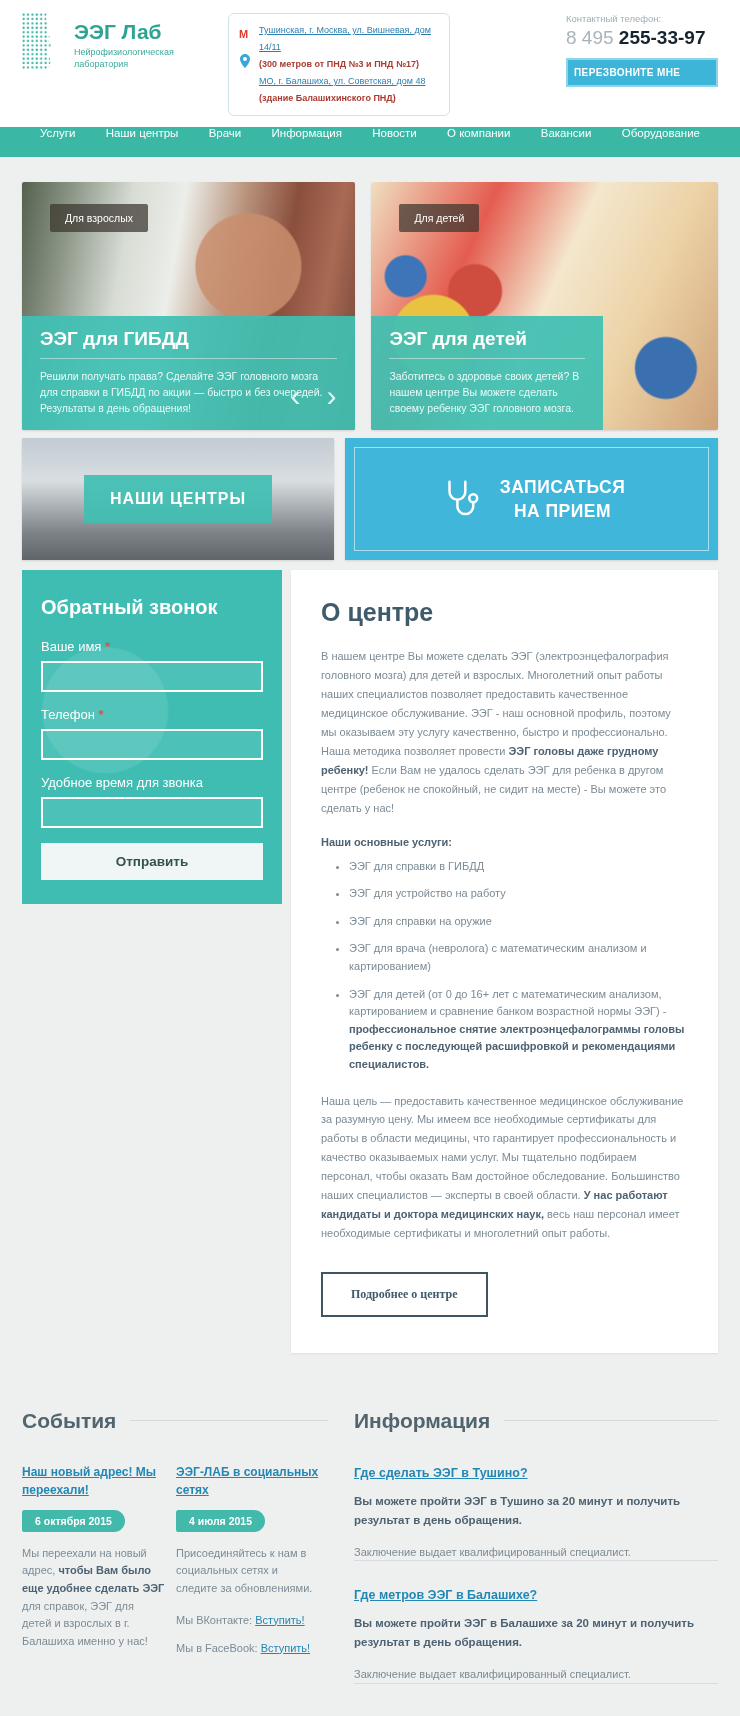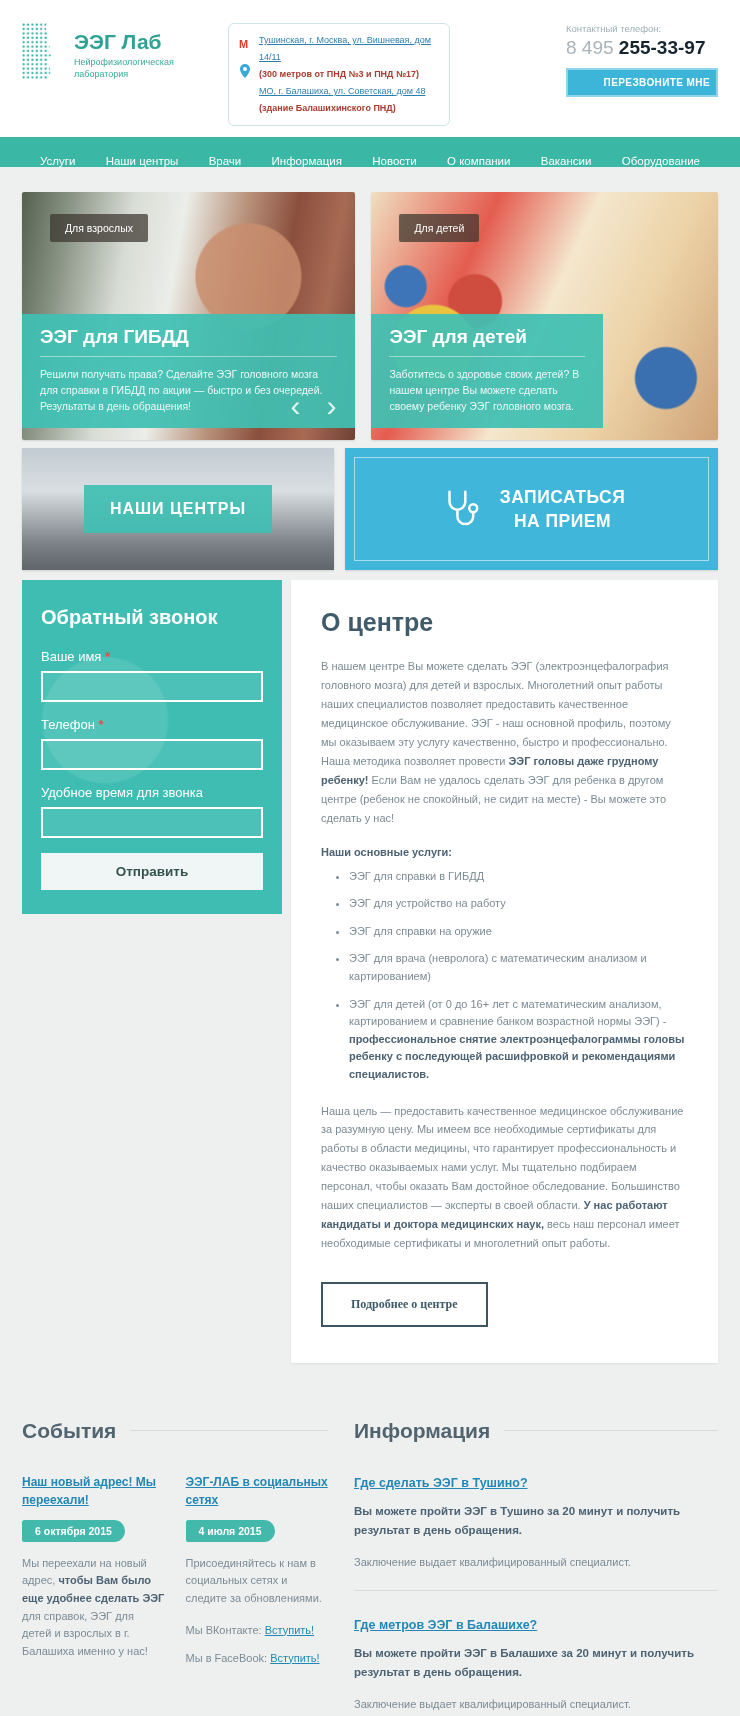--- a/index.html
+++ b/index.html
@@ -11,21 +11,21 @@
   }
   *{box-sizing:border-box;margin:0;padding:0}
   html,body{width:740px}
   body{
     font-family:"Liberation Sans",sans-serif;
     background:#eef0f0;color:var(--body-gray);
   }
   a{text-decoration:none;cursor:pointer}
 
   
-  .site-header{background:#fff;padding:23px 22px 11px;display:flex;align-items:flex-start}
+  .site-header{background:#fff;padding:13px 22px 11px;display:flex;align-items:flex-start}
   .logo{display:flex;gap:8px;width:188px;align-items:flex-start}
   .logo-text{padding-top:8px}
   .logo-title{color:#2ea393;font-size:21px;font-weight:bold;line-height:1}
   .logo-sub{color:#3aa99c;font-size:9px;line-height:1.3;margin-top:5px;width:100px}
   .address-box{
     position:relative;border:1px solid #cfe3e8;border-radius:6px;
     padding:8px 12px 8px 30px;width:222px;font-size:9px;line-height:1.9;background:#fff;
     margin-left:18px;
   }
   .metro-icon{position:absolute;left:10px;top:10px;color:var(--metro-red);font-weight:bold;font-size:11px}
@@ -33,47 +33,47 @@
   .addr-line{color:var(--address-blue);text-decoration:underline;display:block}
   .addr-note{color:var(--address-red);font-weight:bold;display:block}
   .contact{margin-left:auto;width:152px}
   .contact-label{color:#9fb0b7;font-size:9.5px}
   .phone{margin-top:3px;font-size:19px;white-space:nowrap}
   .phone-prefix{color:#a9b4ba}
   .phone-number{color:#15242e;font-weight:bold}
   .callback-request{
     display:block;margin-top:9px;width:100%;background:var(--button-blue);
     border:2px solid #8ed4ea;color:#fff;font-size:10px;font-weight:bold;
-    padding:7px 6px;text-align:right;letter-spacing:.4px;cursor:pointer;
+    padding:7px 6px;text-align:left;letter-spacing:.4px;cursor:pointer;
     font-family:"Liberation Sans",sans-serif;
   }
 
   
   .main-nav{background:var(--brand-teal);display:flex;justify-content:space-between;
-    align-items:flex-end;height:30px;padding:0 40px}
+    align-items:flex-start;height:30px;padding:0 40px}
   .main-nav a{color:#fff;font-size:11.5px}
 
   
   .slider{display:flex;gap:16px;margin:25px 22px 0;height:248px}
   .slide{position:relative;overflow:hidden;border-radius:2px;box-shadow:0 1px 2px rgba(0,0,0,.12)}
   .slide-adult{width:356px}
   .slide-child{width:370px}
   .photo{position:absolute;inset:0}
   .photo-adult{background:
     radial-gradient(circle at 68% 34%,rgba(201,142,110,.85) 0 52px,transparent 54px),
     linear-gradient(100deg,#55604f 0%,#8d9788 14%,#d7dcd4 30%,#eceee9 44%,#b9937c 60%,#8a4f3d 74%,#a96a54 86%,#6f4235 100%)}
   .photo-child{background:
     radial-gradient(circle at 18% 62%,#e9c23f 0 40px,transparent 42px),
     radial-gradient(circle at 30% 44%,#cf4d3e 0 26px,transparent 28px),
     radial-gradient(circle at 10% 38%,#3e75b8 0 20px,transparent 22px),
     radial-gradient(circle at 85% 75%,#3a6fb0 0 30px,transparent 32px),
     linear-gradient(115deg,#f0dfc0 0%,#e45c50 28%,#f4e7cd 50%,#ecd2a6 72%,#cfa277 100%)}
   .slide-tag{position:absolute;top:22px;left:28px;background:rgba(58,52,46,.72);
     color:#fff;font-size:10.5px;padding:8px 15px;border-radius:2px}
-  .slide-overlay{position:absolute;left:0;bottom:12px;background:rgba(64,191,179,.93);
+  .slide-overlay{position:absolute;left:0;bottom:0;background:rgba(64,191,179,.93);
     padding:12px 18px 14px;color:#fff}
   .slide-adult .slide-overlay{right:0}
   .slide-child .slide-overlay{width:232px}
   .slide-title{font-size:19px;font-weight:bold;padding-bottom:8px;margin-bottom:9px;
     border-bottom:1px solid rgba(255,255,255,.45)}
   .slide-text{font-size:10.5px;line-height:1.55;color:#eafaf8}
   .slide-arrows{position:absolute;right:6px;bottom:12px;display:flex}
   .slide-arrow{width:36px;height:44px;background:transparent;border:0;cursor:pointer;
     color:rgba(255,255,255,.85);font-size:30px;line-height:40px;font-family:"Liberation Sans",sans-serif}
 
@@ -114,31 +114,31 @@
     color:var(--heading-slate);font-size:12px;font-weight:bold;padding:13px 28px;cursor:pointer;
     font-family:Liberation Serif, serif}
 
   
   .news-row{display:flex;gap:26px;margin:56px 22px 112px}
   .events-col{width:306px}
   .info-col{flex:1}
   .section-title{display:flex;align-items:center;gap:14px;color:#52656f;
     font-size:21px;font-weight:bold;margin-bottom:30px}
   .section-title::after{content:"";flex:1;height:1px;background:#d4d9db}
-  .events-grid{display:flex;gap:21px}
+  .events-grid{display:flex;gap:11px}
   .event{width:143px}
   .event-title{color:var(--link-blue);font-weight:bold;font-size:12px;line-height:1.5;
     text-decoration:underline;display:inline-block}
   .event-date{display:inline-block;margin:11px 0 13px;background:var(--badge-teal);color:#fff;
     font-size:10.5px;font-weight:bold;padding:5px 13px;border-radius:3px 13px 13px 3px}
   .event-text{font-size:11px;line-height:1.6}
   .event-text b{color:#4d6272}
   .social-line{margin-top:16px;font-size:11px}
   .social-line a{color:var(--link-blue);text-decoration:underline}
-  .info-item{border-bottom:1px solid #d8dcde;padding-bottom:20px;margin-bottom:24px}
+  .info-item{border-bottom:1px solid #d8dcde;margin-bottom:24px}
   .info-title{color:var(--link-blue);font-weight:bold;font-size:12.5px;
     text-decoration:underline;display:inline-block;margin-bottom:12px}
   .info-bold{font-size:11.5px;font-weight:bold;color:#4d6272;line-height:1.65;margin-bottom:14px}
   .info-text{font-size:11px;line-height:1.5}
 </style>
 </head>
 <body>
 
 <header class="site-header">
   <a class="logo">

